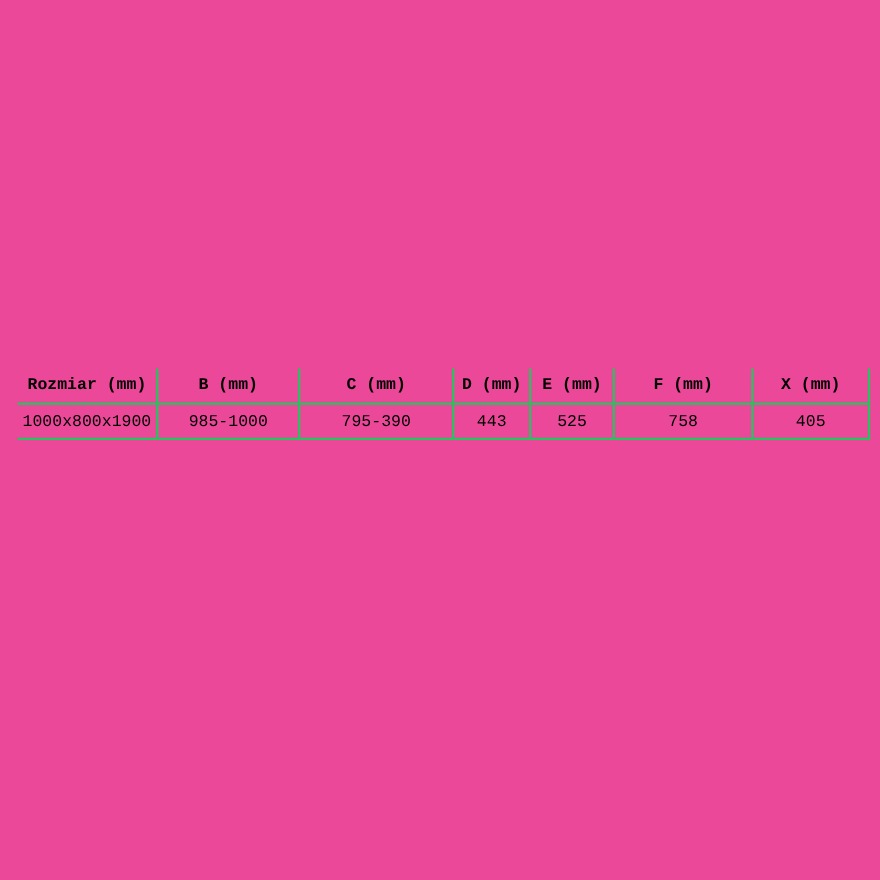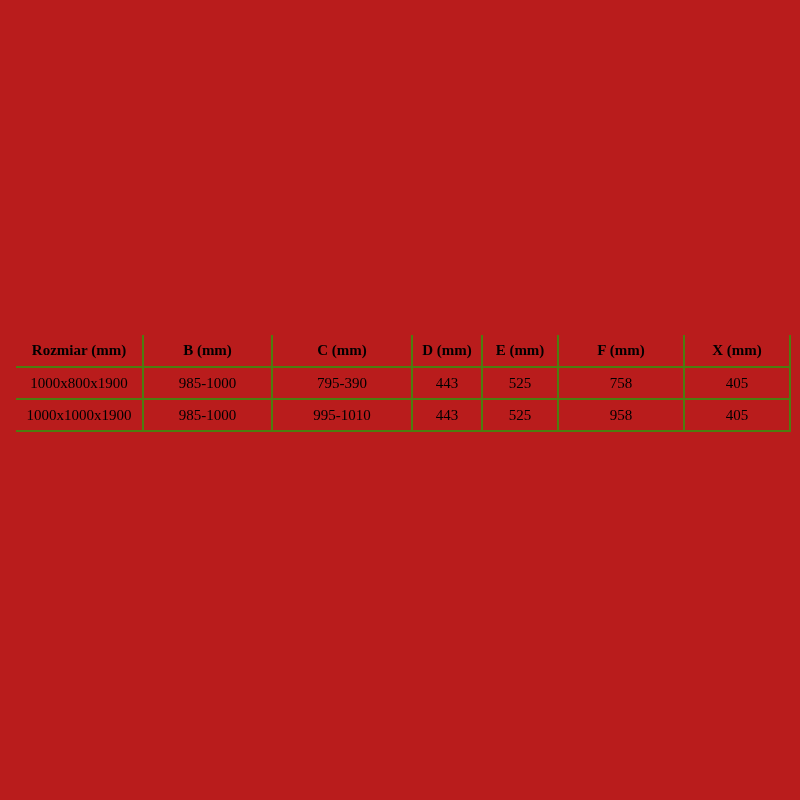--- a/index.html
+++ b/index.html
@@ -4,37 +4,37 @@
 <style>
   html, body {
     margin: 0;
     padding: 0;
     background: #ffffff;
   }
   .canvas {
     position: relative;
     width: 800px;
     height: 800px;
-    background: #b91c1c;
+    background: #ec4899;
     overflow: hidden;
-    font-family: Liberation Serif, serif;
+    font-family: Liberation Mono, monospace;
   }
   table.size-table {
     position: absolute;
     left: 16px;
     top: 335px;
     width: 774px;
     border-collapse: collapse;
     table-layout: fixed;
     color: #000000;
     font-size: 15px;
   }
   table.size-table th,
   table.size-table td {
-    border: 2px solid #4d7c0f;
+    border: 2px solid #22c55e;
     text-align: center;
     vertical-align: middle;
     padding: 0;
     overflow: hidden;
     white-space: nowrap;
   }
   
   table.size-table thead th { border-top: none; }
   table.size-table tr > th:first-child,
   table.size-table tr > td:first-child { border-left: none; }
@@ -83,24 +83,15 @@
     <tbody>
       <tr>
         <td>1000x800x1900</td>
         <td>985-1000</td>
         <td>795-390</td>
         <td>443</td>
         <td>525</td>
         <td>758</td>
         <td>405</td>
       </tr>
-      <tr>
-        <td>1000x1000x1900</td>
-        <td>985-1000</td>
-        <td>995-1010</td>
-        <td>443</td>
-        <td>525</td>
-        <td>958</td>
-        <td>405</td>
-      </tr>
     </tbody>
   </table>
 </div>
 
 </body></html>

